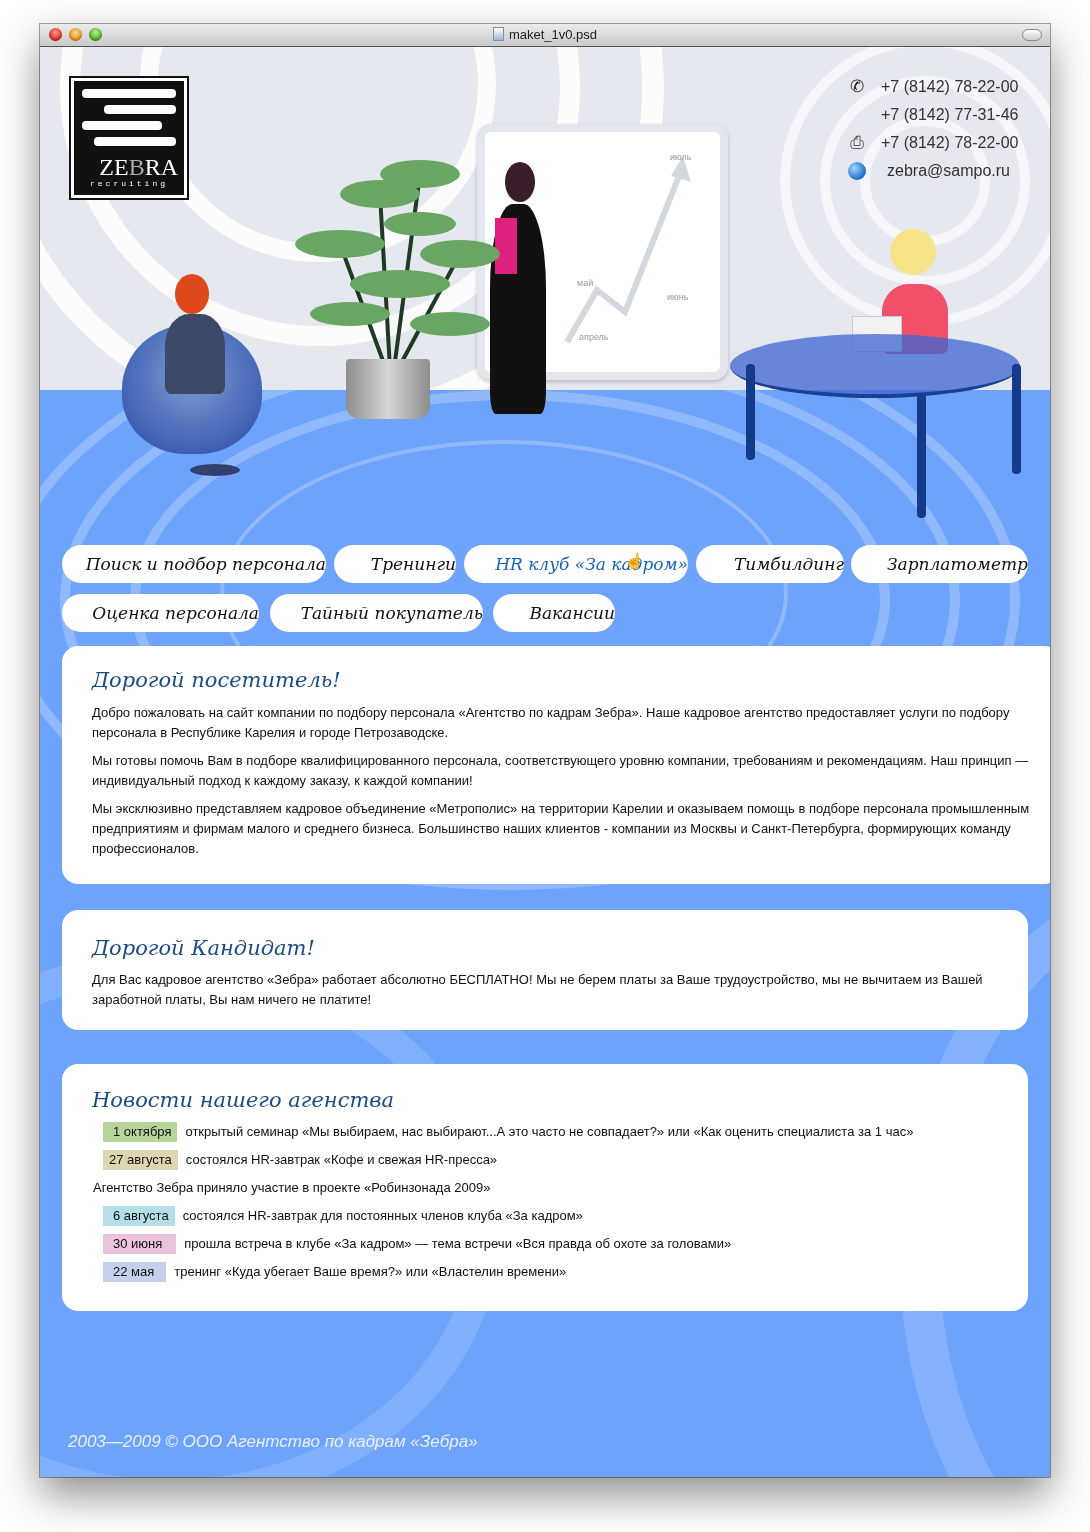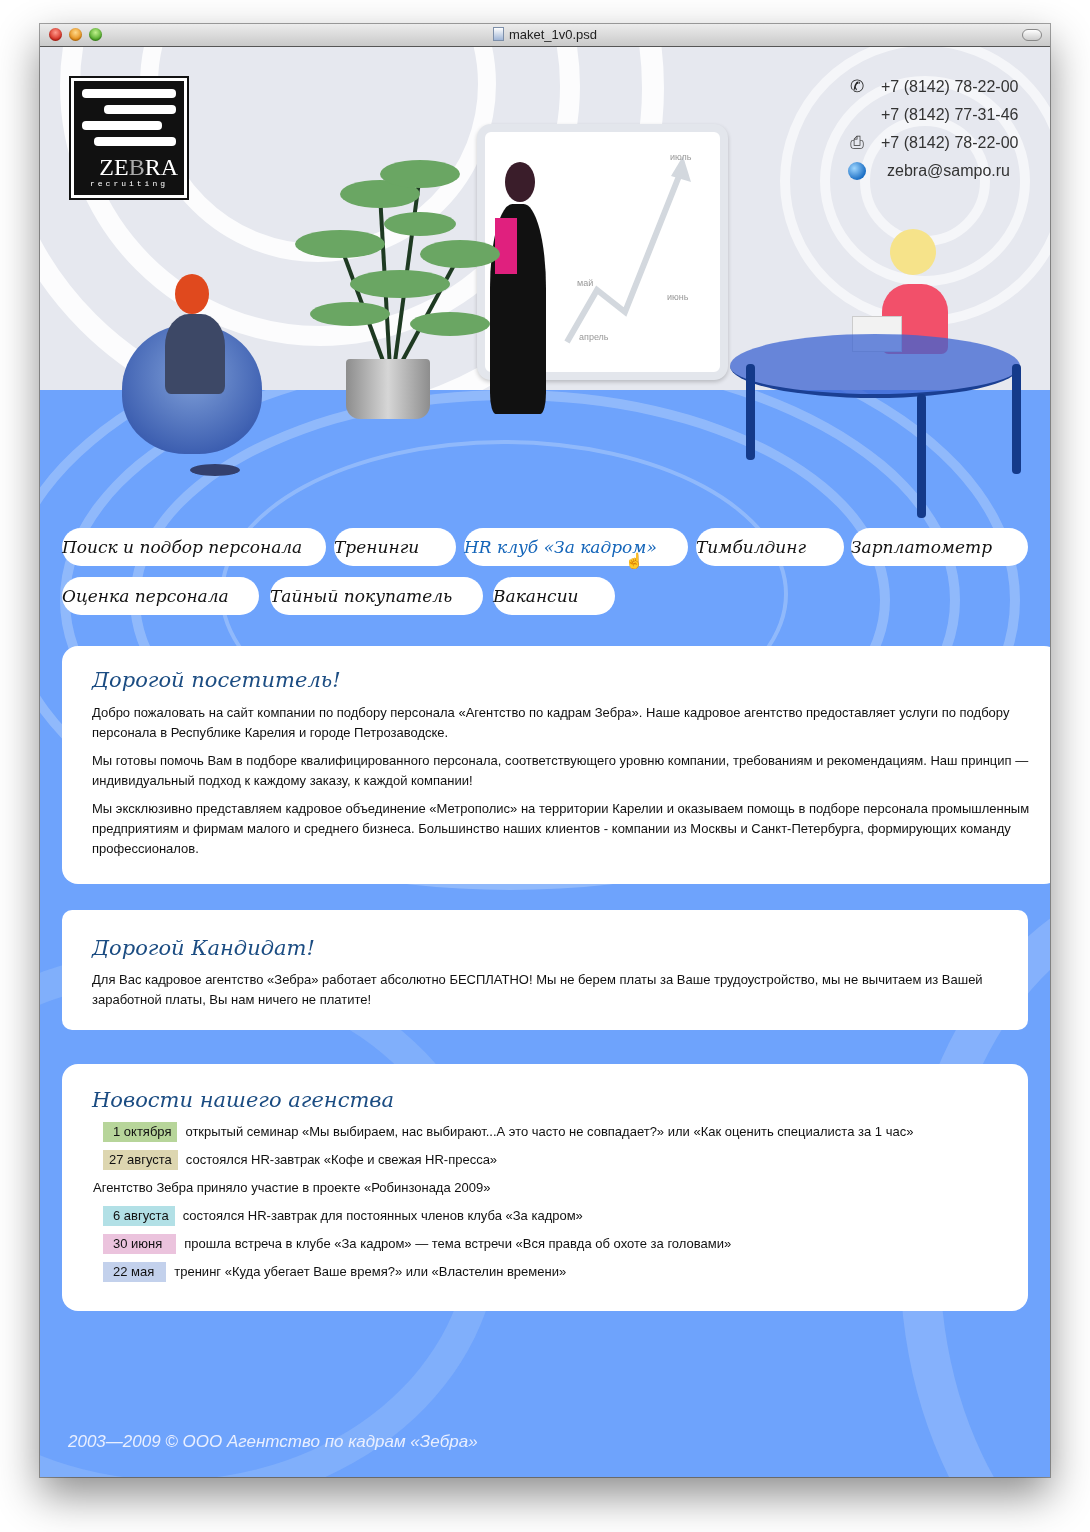--- a/index.html
+++ b/index.html
@@ -37,21 +37,21 @@
   .board { position:absolute; left:437px; top:100px; width:235px; height:240px; background:#fff; border:8px solid #e3e6ec; border-radius:14px; box-shadow:0 2px 4px rgba(0,0,0,0.2); }
   .board-label { position:absolute; font-size:9px; color:#999; }
   .chair { position:absolute; left:82px; top:300px; width:140px; height:130px; border-radius:50% 50% 45% 45%; background:radial-gradient(circle at 50% 40%, #7f9fd8, #3c5eb0 75%); }
   .pot { position:absolute; left:306px; top:335px; width:84px; height:60px; background:linear-gradient(90deg,#8d8d8d,#d6d6d6,#8d8d8d); border-radius:4px 4px 14px 14px; }
   .plant { position:absolute; left:240px; top:110px; width:220px; height:240px; }
   .table-top { position:absolute; left:690px; top:310px; width:290px; height:60px; border-radius:50%; background:rgba(60,100,210,0.75); border-bottom:4px solid #1a3f93; }
   .table-leg { position:absolute; width:9px; background:#143a8a; border-radius:4px; }
   .person { position:absolute; border-radius:40% 40% 10% 10%; }
 
   .nav { position:absolute; left:22px; top:504px; width:980px; z-index:3; }
-  .nav-btn { position:absolute; height:38px; line-height:38px; background:#fff; border-radius:19px; text-align:left; font-family:"DejaVu Serif", serif; font-style:italic; font-size:17px; color:#111; cursor:pointer; white-space:nowrap; }
+  .nav-btn { position:absolute; height:38px; line-height:38px; background:#fff; border-radius:19px; text-align:right; font-family:"DejaVu Serif", serif; font-style:italic; font-size:17px; color:#111; cursor:pointer; white-space:nowrap;margin-top:17px; }
   .nav-btn.active { color:#1465b9; }
   .cursor { position:absolute; left:585px; top:528px; font-size:15px; z-index:4; }
 
   .card { position:absolute; left:22px; width:966px; background:#fff; border-radius:16px; z-index:3; }
   .card h2 { margin:0; position:absolute; left:30px; font-family:"DejaVu Serif", serif; font-style:italic; font-weight:normal; font-size:21px; color:#1b4c82; }
   .card .body { position:absolute; left:30px; right:30px; font-size:13px; line-height:20px; color:#111; }
   .card .body p { margin:0 0 8px 0; }
 
   .news-row { position:relative; height:28px; font-size:13px; line-height:20px; white-space:nowrap; }
   .news-date { display:inline-block; height:20px; padding:0 6px 0 10px; margin-right:8px; color:#111;margin-left:12px; }
@@ -181,21 +181,21 @@
 
   <div class="card" style="top:622px;height:238px;padding-left:32px;">
     <h2 style="top:22px;">Дорогой посетитель!</h2>
     <div class="body" style="top:57px;">
       <p>Добро пожаловать на сайт компании по подбору персонала «Агентство по кадрам Зебра». Наше кадровое агентство предоставляет услуги по подбору персонала в Республике Карелия и городе Петрозаводске.</p>
       <p>Мы готовы помочь Вам в подборе квалифицированного персонала, соответствующего уровню компании, требованиям и рекомендациям. Наш принцип — индивидуальный подход к каждому заказу, к каждой компании!</p>
       <p>Мы эксклюзивно представляем кадровое объединение «Метрополис» на территории Карелии и оказываем помощь в подборе персонала промышленным предприятиям и фирмам малого и среднего бизнеса. Большинство наших клиентов - компании из Москвы и Санкт-Петербурга, формирующих команду профессионалов.</p>
     </div>
   </div>
 
-  <div class="card" style="top:886px;height:120px;border-radius:10px;">
+  <div class="card" style="top:886px;height:120px;">
     <h2 style="top:26px;">Дорогой Кандидат!</h2>
     <div class="body" style="top:60px;">
       <p>Для Вас кадровое агентство «Зебра» работает абсолютно БЕСПЛАТНО! Мы не берем платы за Ваше трудоустройство, мы не вычитаем из Вашей заработной платы, Вы нам ничего не платите!</p>
     </div>
   </div>
 
   <div class="card" style="top:1040px;height:247px;">
     <h2 style="top:24px;">Новости нашего агенства</h2>
     <div class="body" style="top:58px;left:29px;">
       <div class="news-row">

